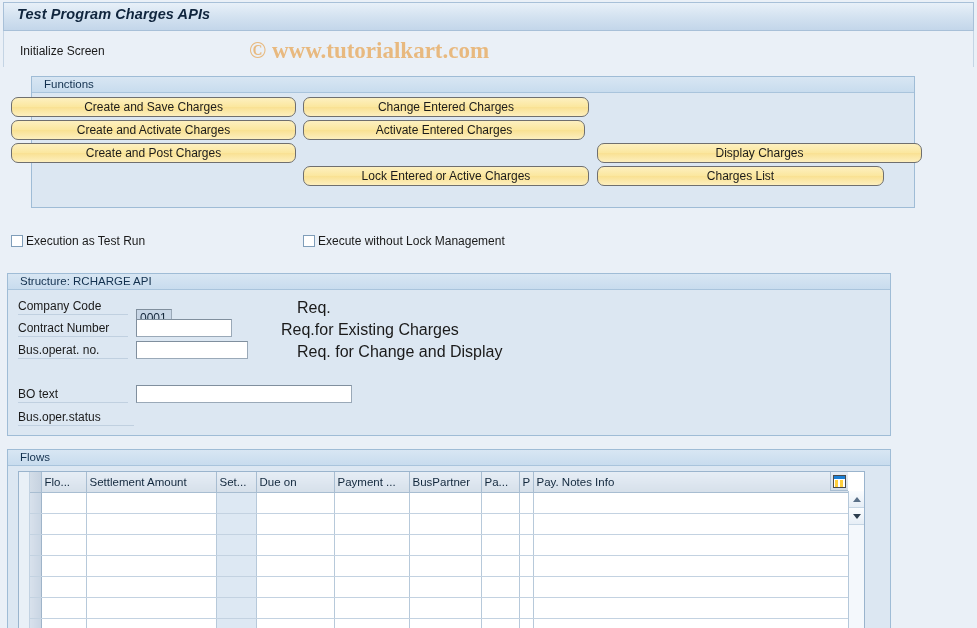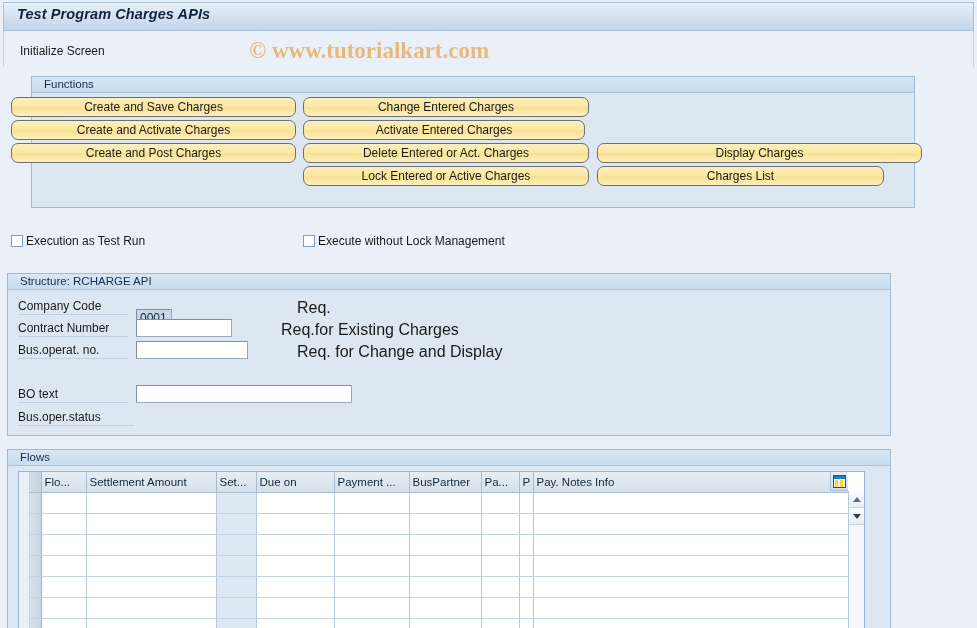--- a/index.html
+++ b/index.html
@@ -360,21 +360,20 @@
     </div>
     <div class="group-body"></div>
   </div>
 
   <button class="sapbtn" id="btnCreateSave">Create and Save Charges</button>
   <button class="sapbtn" id="btnCreateActivate">Create and Activate Charges</button>
   <button class="sapbtn" id="btnCreatePost">Create and Post Charges</button>
 
   <button class="sapbtn" id="btnChangeEntered">Change Entered Charges</button>
   <button class="sapbtn" id="btnActivateEnt">Activate Entered Charges</button>
-  <button class="sapbtn" id="btnDeleteEnt">Delete Entered or Act. Charges</button>
   <button class="sapbtn" id="btnPostEnt">Lock Entered or Active Charges</button>
 
   <button class="sapbtn" id="btnDisplayCharges">Display Charges</button>
   <button class="sapbtn" id="btnChargesList">Charges List</button>
 
   <div class="cbrow" id="cbTestRun">
     <span class="cbbox"></span>
     <span class="cblabel">Execution as Test Run</span>
   </div>
   <div class="cbrow" id="cbNoLock">

